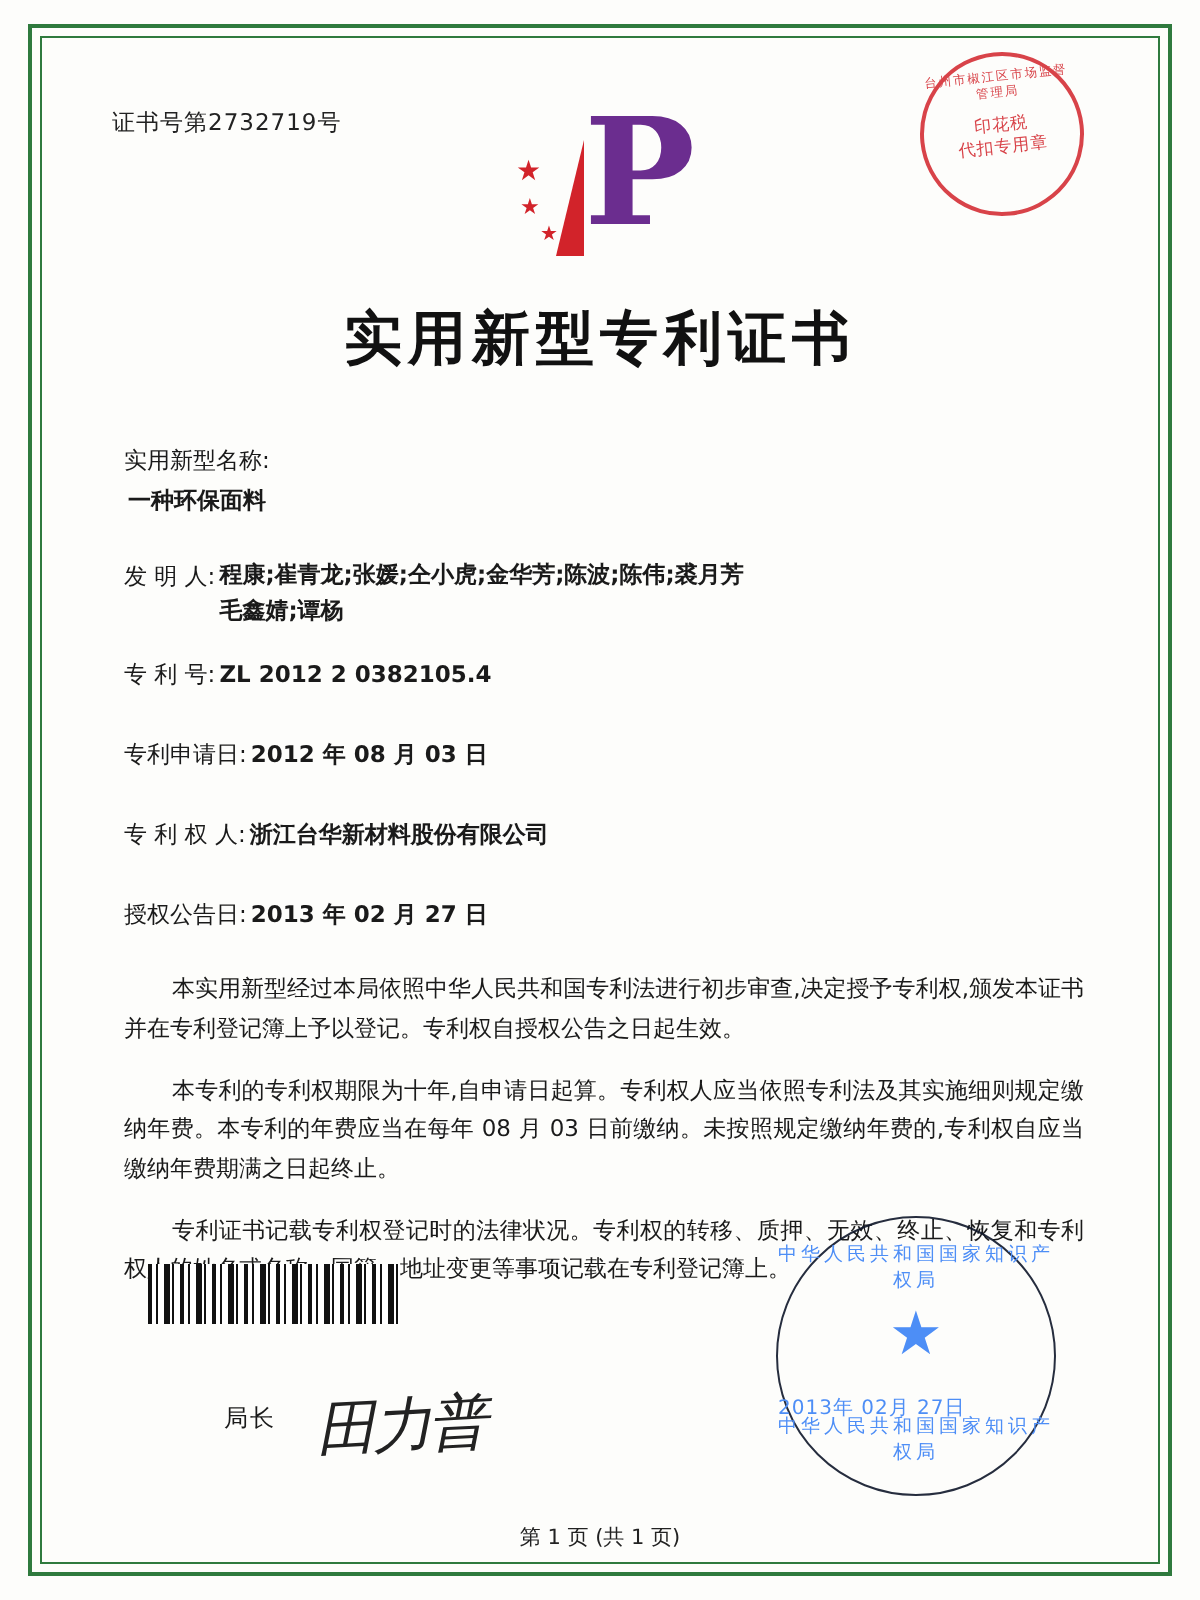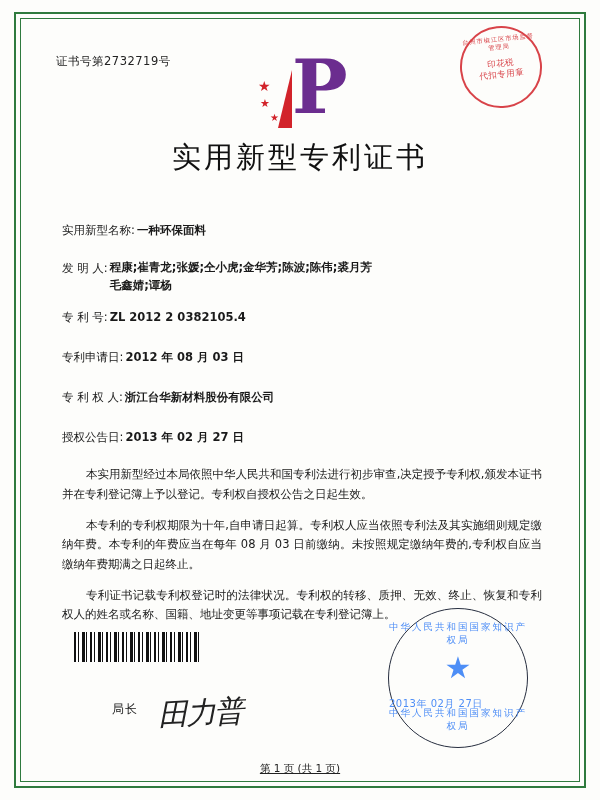--- a/index.html
+++ b/index.html
@@ -119,24 +119,24 @@
     left: 0; right: 0; top: 30px;
     text-align: center;
     font-size: 8.5px;
     line-height: 11px;
     letter-spacing: 0.5px;
   }
 
   .title {
     position: absolute;
     left: 0; right: 0;
-    top: 138px;
+    top: 150px;
     text-align: center;
     font-size: 29px;
-    font-weight: 400;
+    font-weight: 700;
     letter-spacing: 3px;
     color: #111;
     font-family: "DejaVu Sans", "Liberation Sans", sans-serif;
   }
 
   .body {
     position: absolute;
     left: 62px;
     right: 58px;
     top: 220px;
@@ -155,21 +155,21 @@
   }
   .field .val {
     flex: 1 1 auto;
     padding-left: 2px;
     font-weight: bold;
   }
   .inventors .val {
     line-height: 18px;
   }
   .inventors .row { display: block; }
-  .gap-sm { margin-bottom: 18px; }
+  .gap-sm { margin-bottom: 18px; flex-direction: column; }
   .gap-md { margin-bottom: 20px; }
 
   .para {
     text-indent: 24px;
     font-size: 11.5px;
     line-height: 19.5px;
     margin-bottom: 2px;
     text-align: justify;
   }
   .paras { margin-top: 18px; }
@@ -248,21 +248,20 @@
     letter-spacing: 0.5px;
   }
 
   .footer {
     position: absolute;
     left: 0; right: 0;
     bottom: 24px;
     text-align: center;
     font-size: 10.5px;
     color: #222;
-    text-decoration: underline;
   }
 </style>
 </head>
 <body>
 
 <div class="page">
 
   <div class="frame-outer"></div>
   <div class="frame-inner"></div>
   <div class="corner tl"></div>

